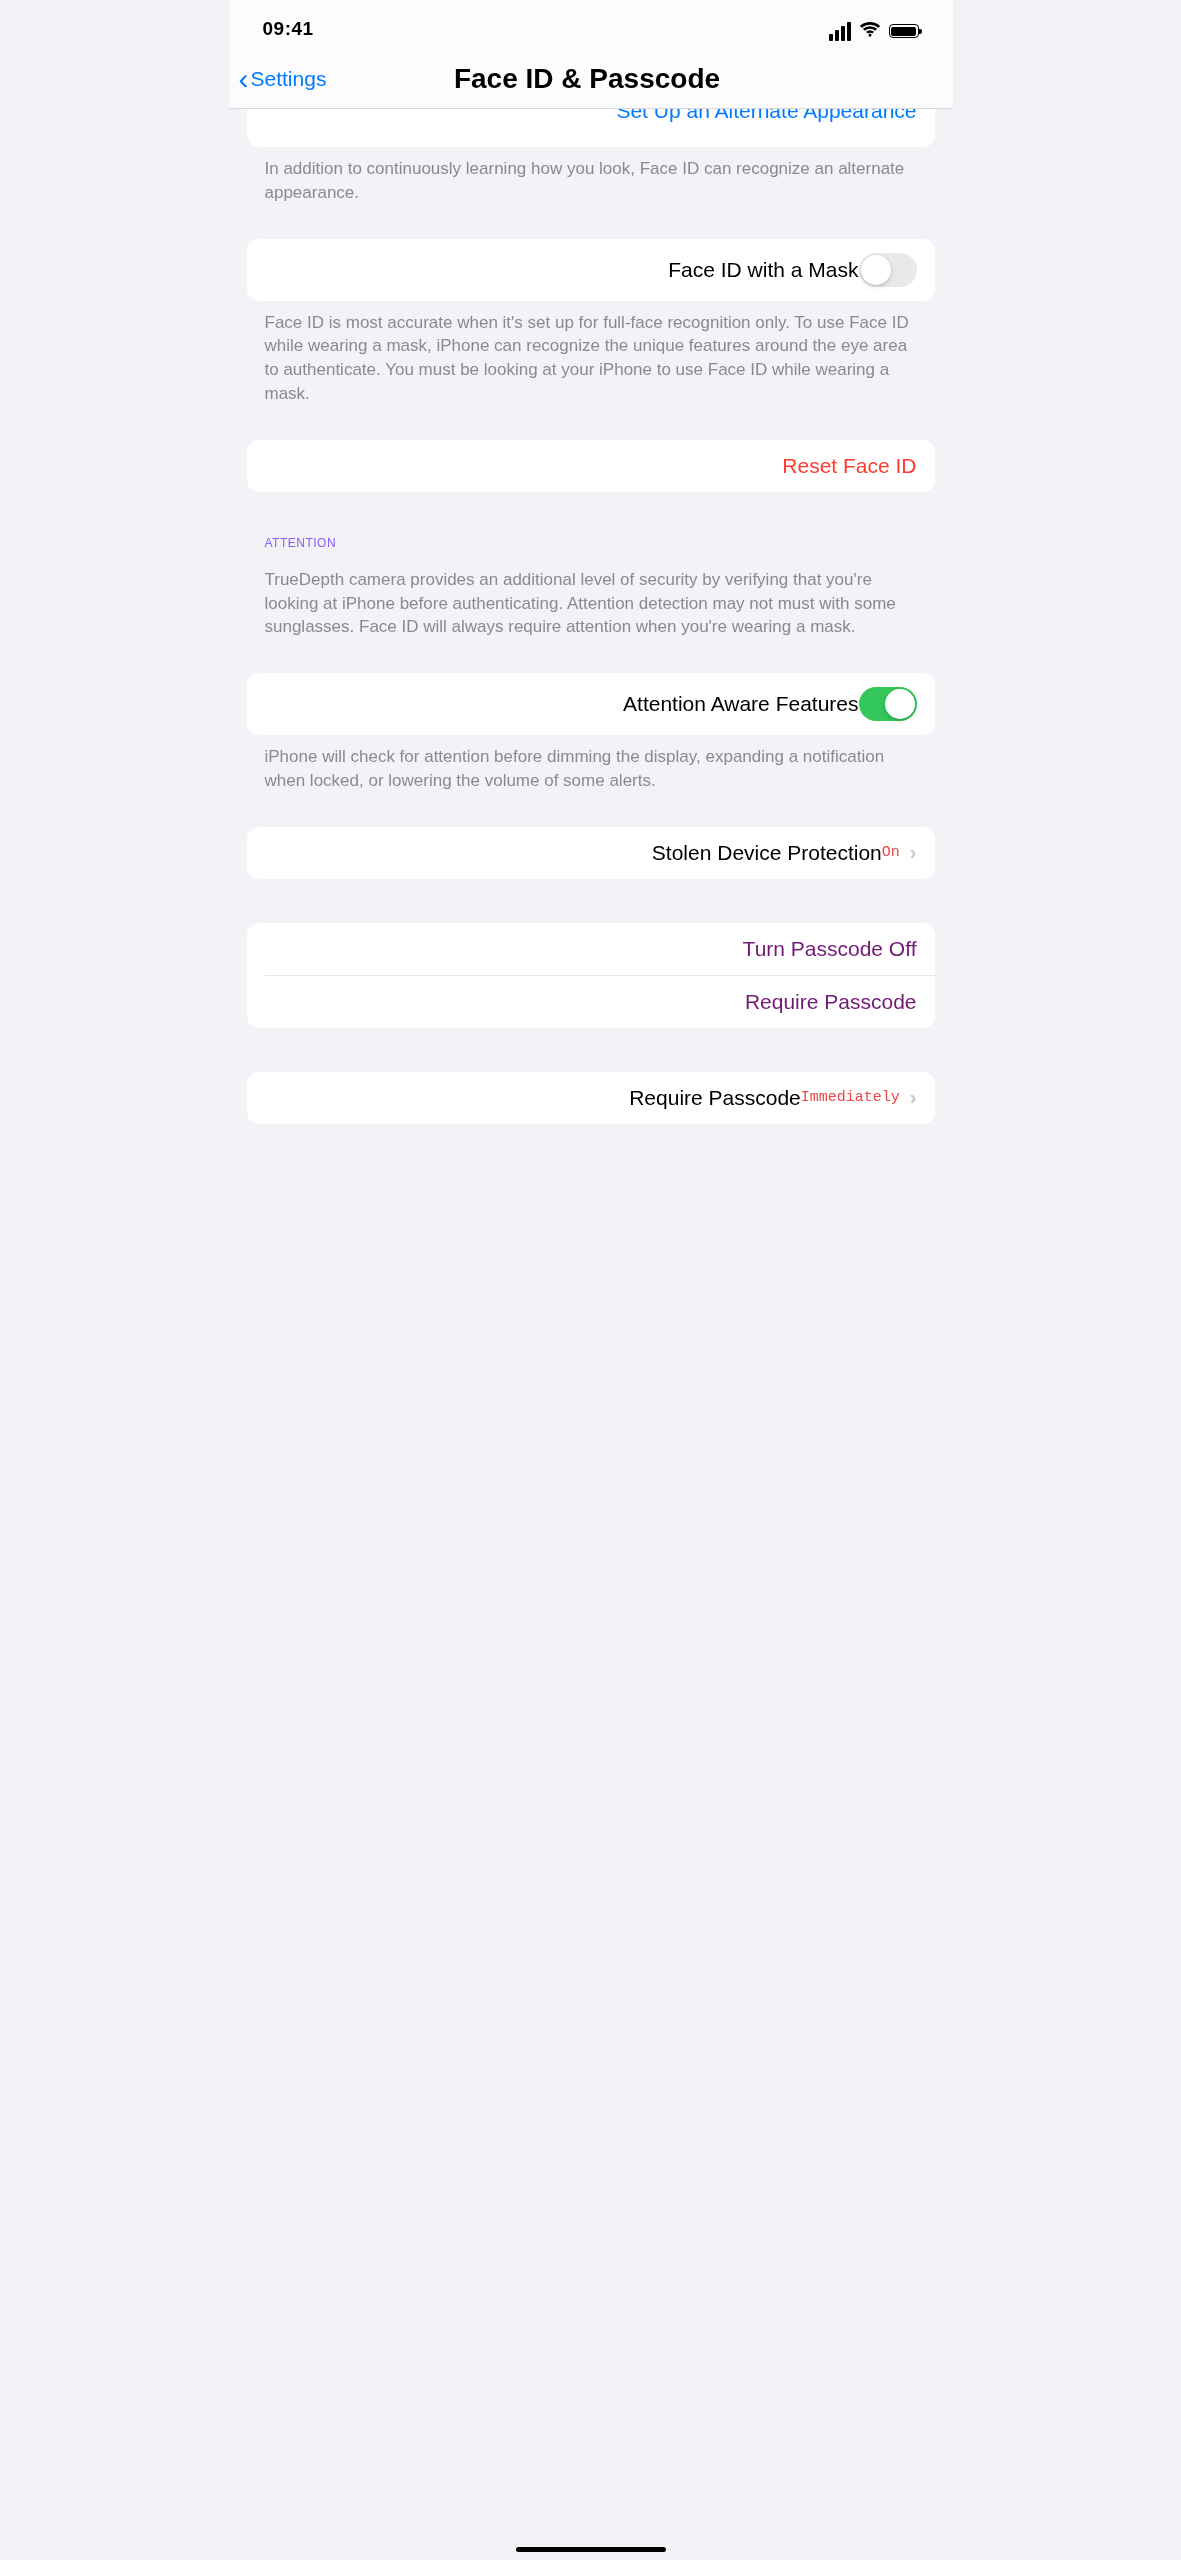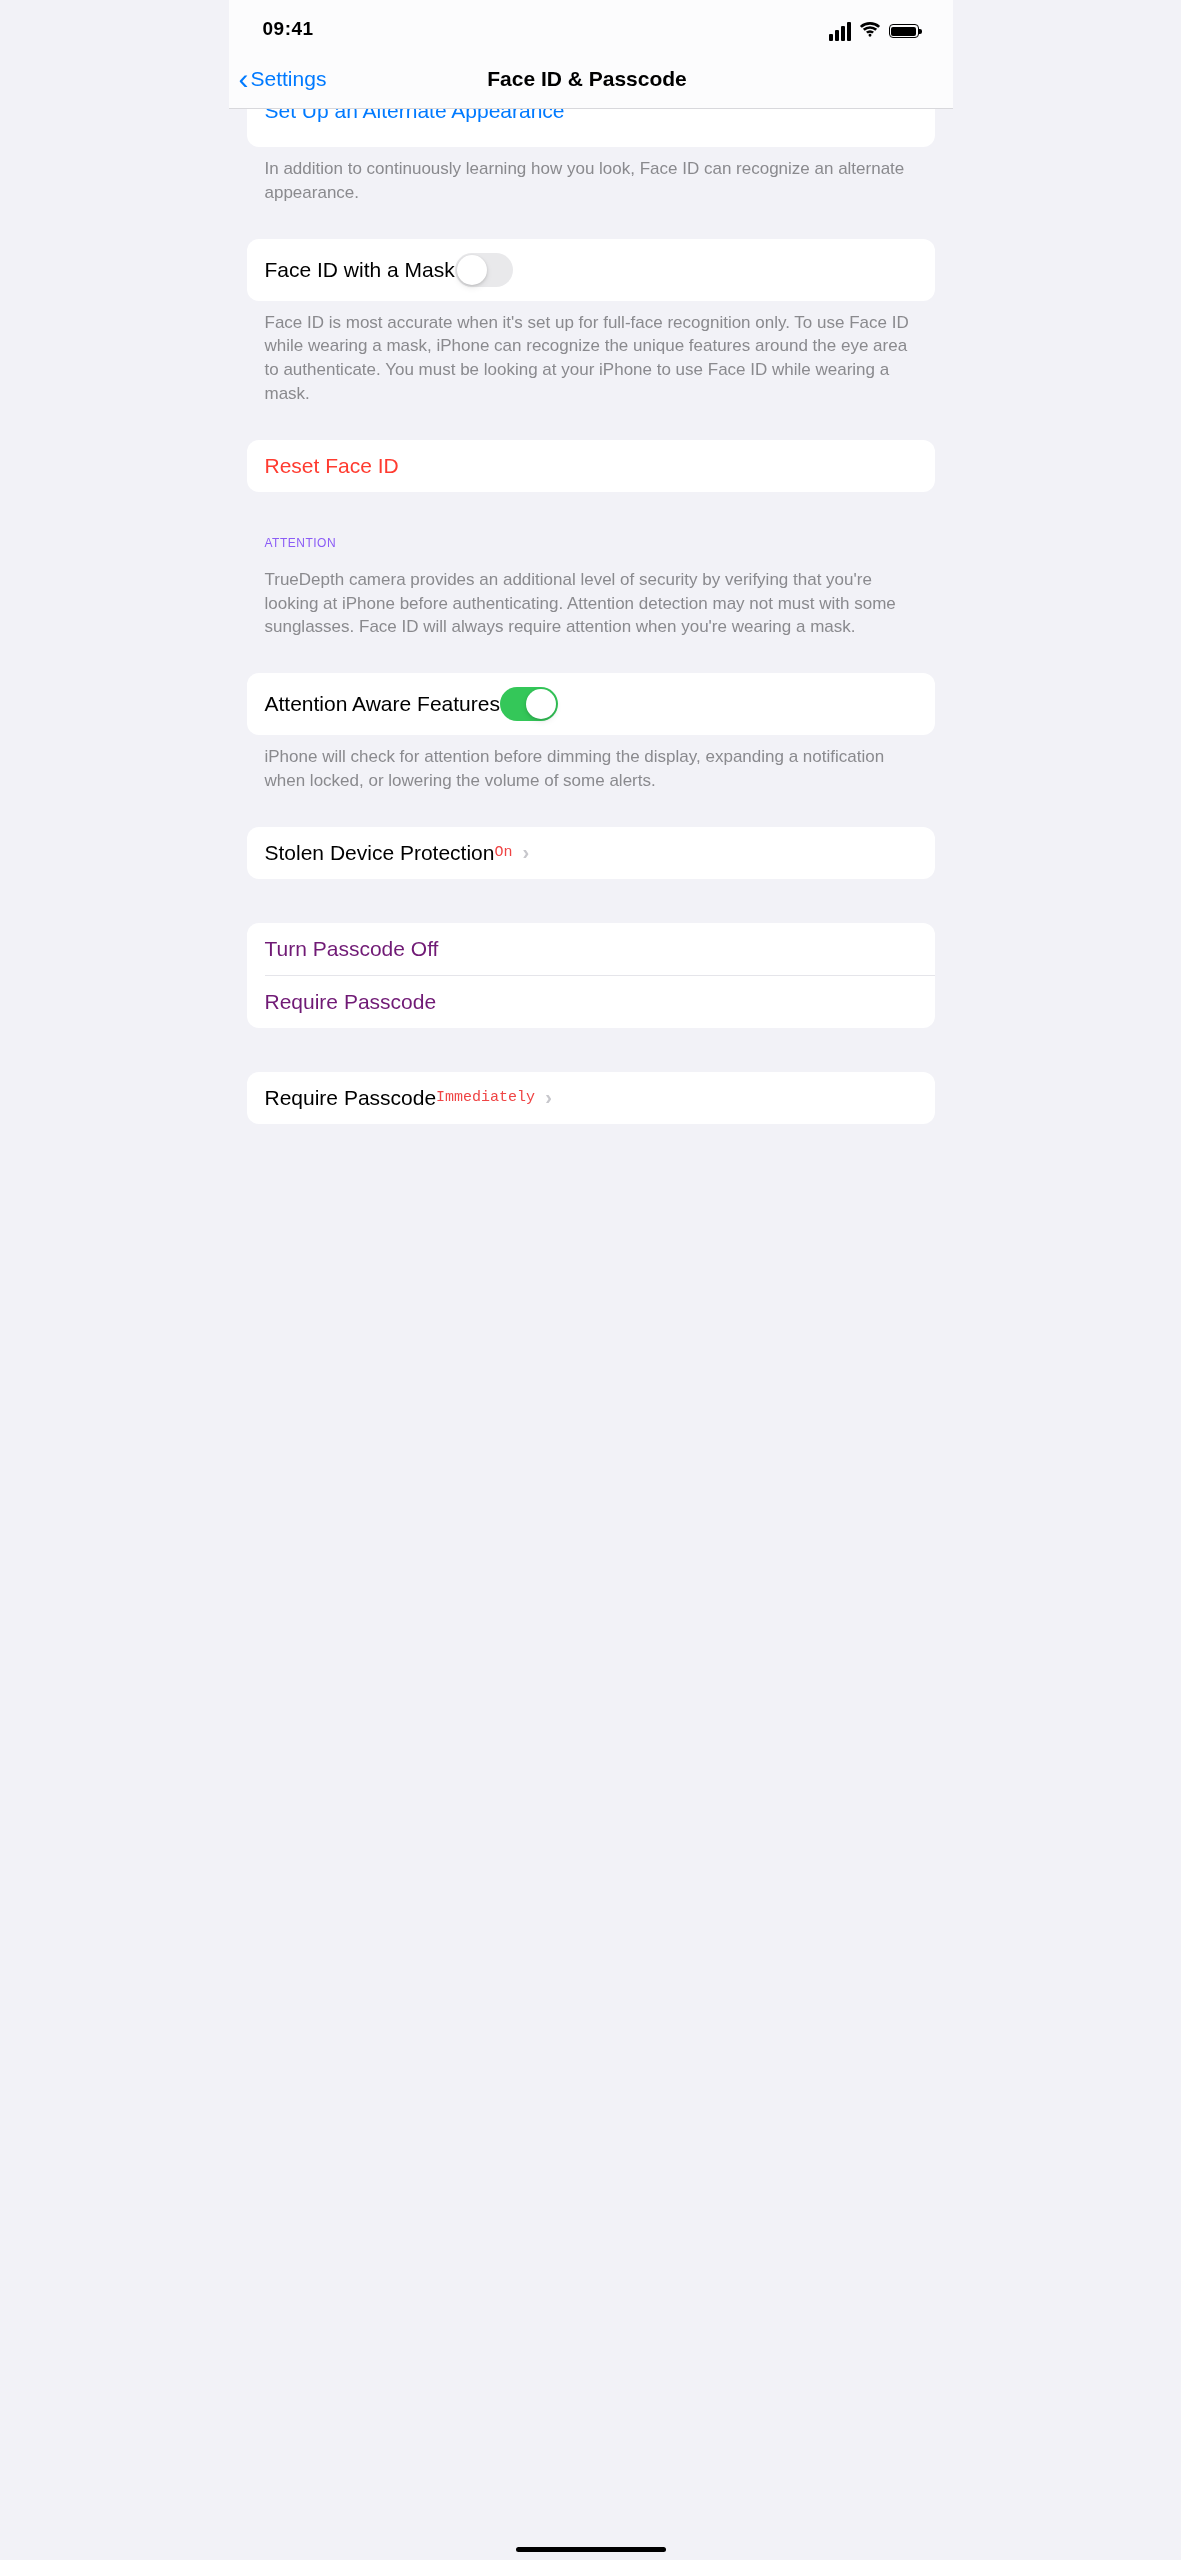--- a/index.html
+++ b/index.html
@@ -26,27 +26,27 @@
 .battery { width: 30px; height: 14px; border: 1.5px solid #000; border-radius: 4px; position: relative; display:flex; align-items:center; padding:1.5px;}
 .battery::after { content:''; position:absolute; right:-4px; top:4px; width:2.5px; height:5px; background:#000; border-radius:0 2px 2px 0;}
 .battery-fill { background:#000; width:100%; height:100%; border-radius:2px;}
 
 .nav-bar {
   display:flex; align-items:center; padding: 8px 10px 14px 10px;
   background:#fcfcfd; border-bottom:1px solid #d8d8dc; position:relative;
 }
 .nav-back { display:flex; align-items:center; color:#007aff; font-size:21px; cursor:pointer; }
 .nav-back-chevron { font-size:30px; font-weight:500; line-height:1; margin-right:2px; }
-.nav-title { position:absolute; left:0; right:7px; text-align:center; font-size:21px; font-weight:600; pointer-events:none; }
+.nav-title { position:absolute; left:0; right:7px; text-align:center; font-size:28px; font-weight:600; pointer-events:none; }
 
 .content { padding: 0 0 40px 0; }
 .group { margin: 0 18px; }
 .card { background:#fff; border-radius:12px; overflow:hidden; }
 .cell {
-  display:flex; align-items:center; justify-content:flex-start;
+  display:flex; align-items:center; justify-content:flex-end;
   padding: 14px 18px; min-height:52px; font-size:21px; cursor:pointer;
 }
 .cell-label { color:#000; }
 .cell-link .cell-label { color:#701a75; }
 .cell-destructive .cell-label { color:#ff3b30; }
 .cell-value { color:#ef4444; font-size:15px;font-family:Liberation Mono, monospace; }
 .cell-right { display:flex; align-items:center; gap:10px; }
 .chevron { color:#c7c7cc; font-size:20px; font-weight:600; }
 .footer-text {
   font-size:17px; color:#8a8a8e; padding:10px 18px 0 18px; line-height:1.4;

